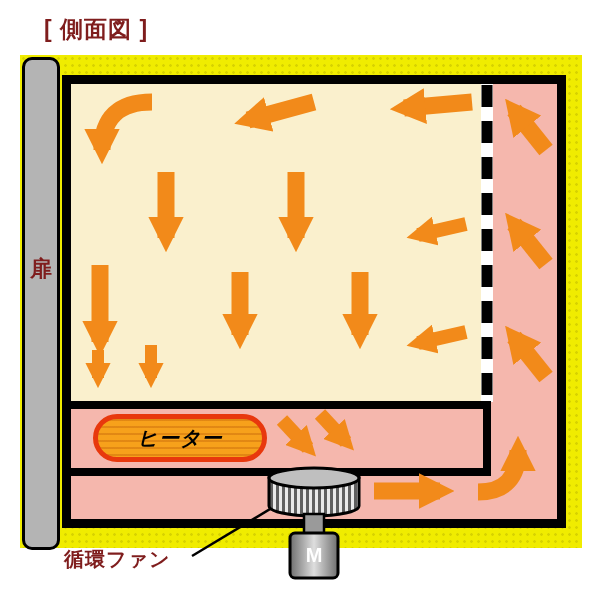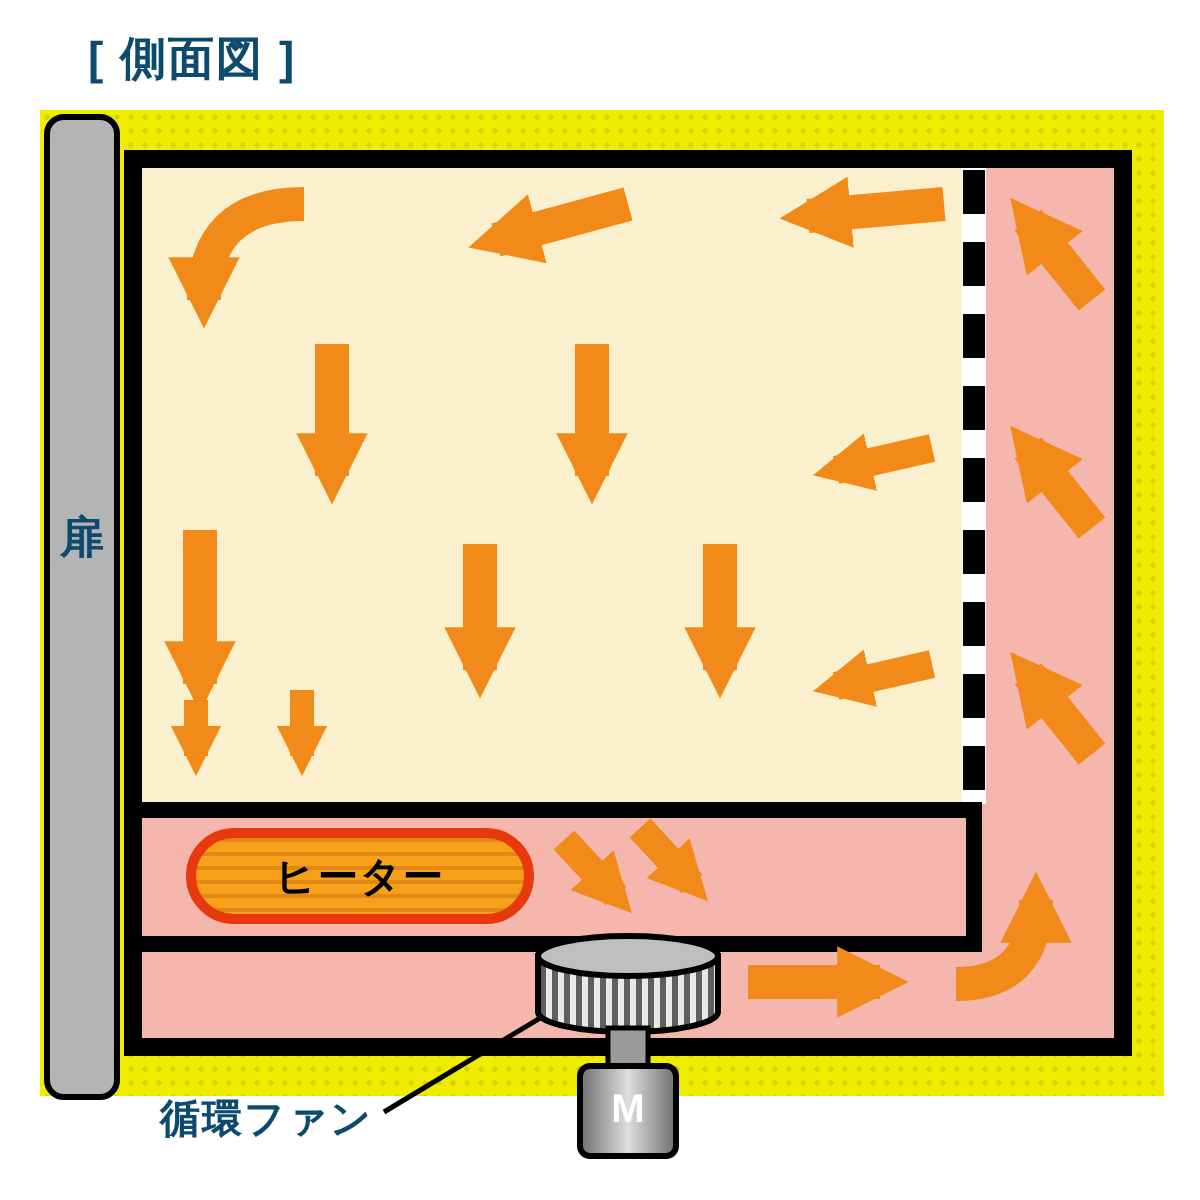--- a/index.html
+++ b/index.html
@@ -27,35 +27,35 @@
   }
   .opening-strip{
     position:absolute;left:481px;top:84px;width:12px;height:318px;
     background:#ffffff;
   }
   .heater{
     position:absolute;left:93px;top:414px;width:174px;height:48px;
     background-color:#f7a11b;
     background-image:repeating-linear-gradient(180deg, rgba(170,70,0,.28) 0 2px, transparent 2px 7px);
     border:5px solid #e8380d;border-radius:26px;box-sizing:border-box;
-    display:flex;align-items:center;justify-content:center;
+    display:flex;align-items:center;justify-content:center;font-style:italic;
   }
   .heater-label{font-size:20px;font-weight:bold;color:#000;letter-spacing:1px;}
 
   svg.overlay{position:absolute;left:0;top:0;width:600px;height:600px;}
   .arrow{fill:none;stroke-linecap:butt;}
   .aw-lg{stroke-width:17;}
   .aw-md{stroke-width:14;}
   .aw-sm{stroke-width:12;}
 
-  .lbl{position:absolute;color:#0c4a6e;font-weight:bold;white-space:nowrap;}
+  .lbl{position:absolute;color:#7f1d1d;font-weight:bold;white-space:nowrap;}
   .title{left:44px;top:14px;font-size:23px;letter-spacing:1px;}
   .door-label{left:22px;top:254px;width:38px;text-align:center;font-size:22px;}
   .chamber-label{left:262px;top:259px;font-size:25px;letter-spacing:2px;}
-  .fan-label{left:80px;top:546px;font-size:20px;letter-spacing:1px;}
+  .fan-label{left:64px;top:546px;font-size:20px;letter-spacing:1px;}
   .motor-label{left:290px;top:544px;width:48px;text-align:center;font-size:20px;color:#fff;}
 </style>
 </head>
 <body>
 
 <div class="stage">
 
   <div class="yellow-insulation"></div>
   <div class="door"></div>
   <div class="outer-wall"></div>

